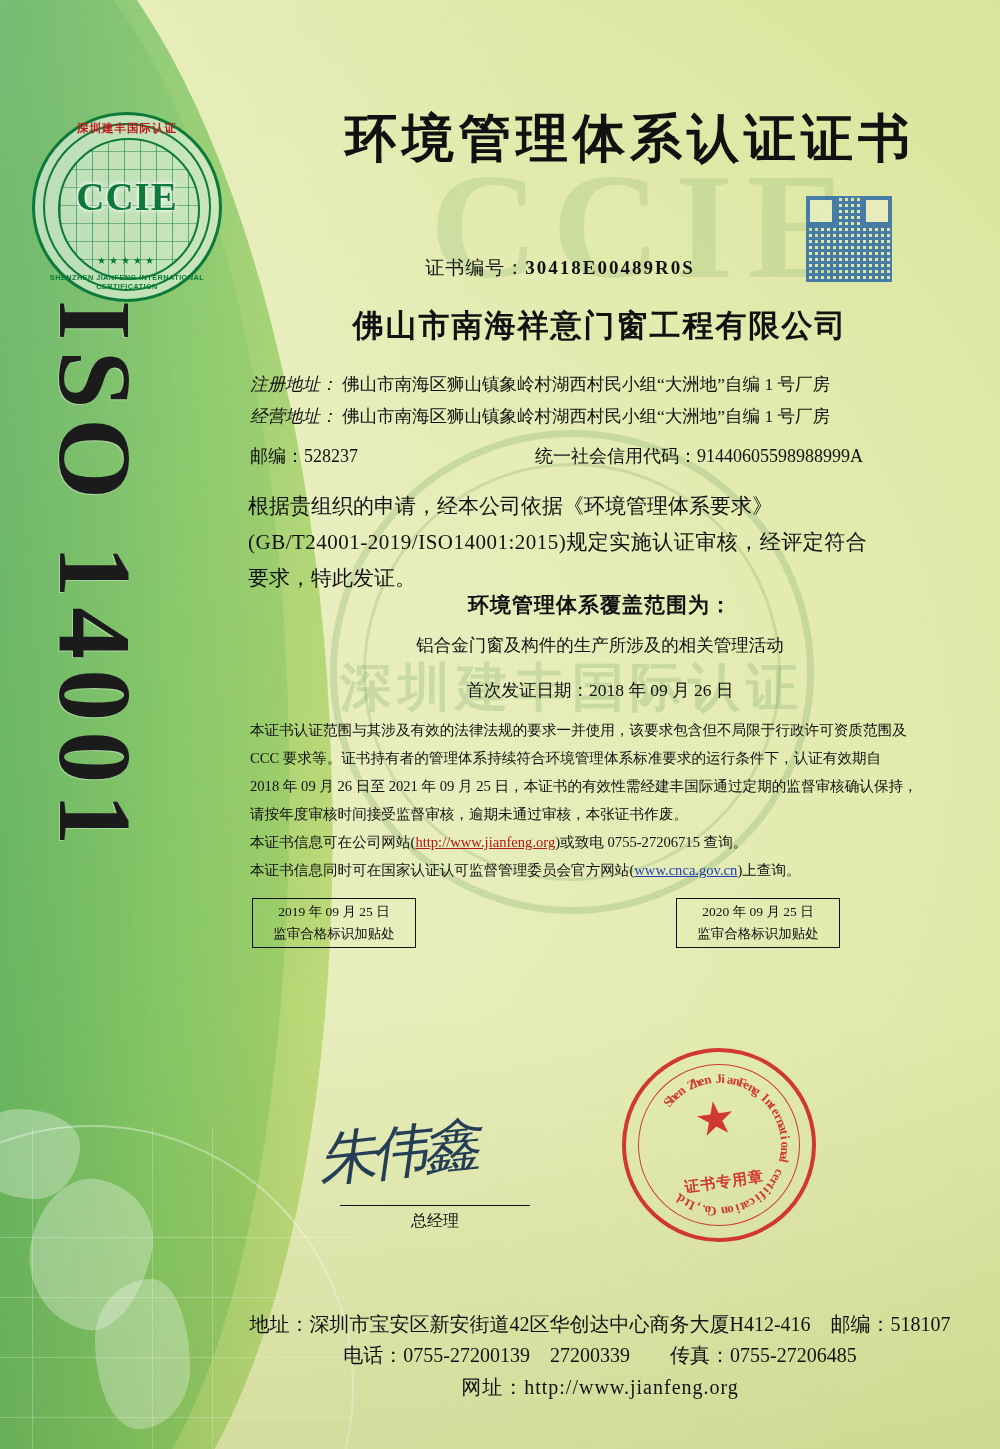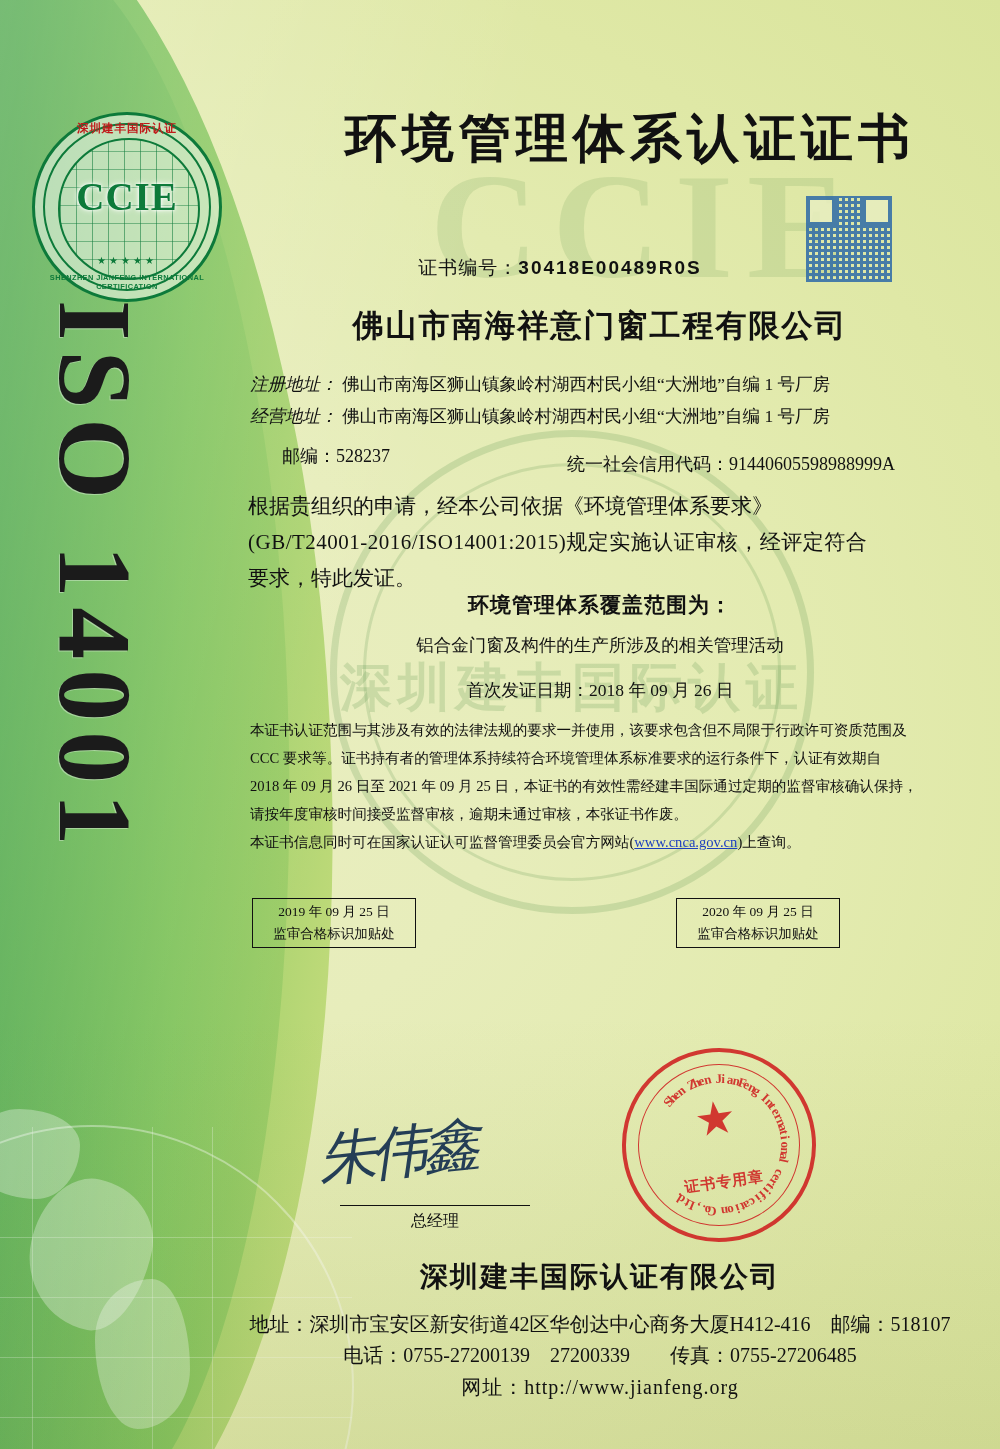--- a/index.html
+++ b/index.html
@@ -166,35 +166,35 @@
   .content{position:absolute;left:0;top:0;width:1000px;height:1449px;z-index:5;}
   .title{
     position:absolute;left:300px;top:104px;width:660px;
     text-align:center;font-size:52px;font-weight:bold;color:#111;
     letter-spacing:5px;font-family:"Liberation Serif",serif;
   }
   .cert-no{
     position:absolute;left:300px;top:255px;width:520px;text-align:center;
     font-size:19px;color:#111;letter-spacing:1px;
   }
-  .cert-no b{font-family:Liberation Sans, sans-serif;letter-spacing:2px;}
+  .cert-no b{font-family:Liberation Serif, serif;letter-spacing:2px;}
   .company{
     position:absolute;left:250px;top:305px;width:700px;text-align:center;
     font-size:31px;font-weight:bold;color:#111;letter-spacing:2px;
   }
   .addr-row{
     position:absolute;left:250px;font-size:17.5px;color:#111;white-space:nowrap;
   }
   .addr1{top:372px;}
   .addr2{top:404px;}
   .addr-label{display:inline-block;width:92px;font-style:italic;}
   .post-row{
-    position:absolute;left:250px;top:444px;width:700px;font-size:18px;color:#111;margin-left:32px;
-  }
-  .post-row .uscc{position:absolute;left:285px;top:8px;white-space:nowrap;}
+    position:absolute;left:250px;top:444px;width:700px;font-size:18px;color:#111;
+  }
+  .post-row .uscc{position:absolute;left:285px;top:0;white-space:nowrap;}
   .para{
     position:absolute;left:248px;top:488px;width:700px;
     font-size:21px;line-height:36px;color:#111;
   }
   .para .mono{font-family:"Liberation Serif",serif;letter-spacing:.5px;}
   .scope-title{
     position:absolute;left:250px;top:591px;width:700px;text-align:center;
     font-size:21px;font-weight:bold;color:#111;letter-spacing:1px;
   }
   .scope-body{
@@ -317,33 +317,36 @@
 
     <div class="post-row">
       <span>邮编：</span><span>528237</span>
       <span class="uscc">
         <span>统一社会信用代码：</span><span>91440605598988999A</span>
       </span>
     </div>
 
     <div class="para">
       <div>根据贵组织的申请，经本公司依据《环境管理体系要求》</div>
-      <div class="mono">(GB/T24001-2016/ISO14001:2015)规定实施认证审核，经评定符合</div>
+      <div class="mono">(GB/T24001-2019/ISO14001:2015)规定实施认证审核，经评定符合</div>
       <div>要求，特此发证。</div>
     </div>
 
     <div class="scope-title">环境管理体系覆盖范围为：</div>
     <div class="scope-body">铝合金门窗及构件的生产所涉及的相关管理活动</div>
     <div class="first-date">首次发证日期：2018 年 09 月 26 日</div>
 
     <div class="fine">
       <div>本证书认证范围与其涉及有效的法律法规的要求一并使用，该要求包含但不局限于行政许可资质范围及</div>
       <div>CCC 要求等。证书持有者的管理体系持续符合环境管理体系标准要求的运行条件下，认证有效期自</div>
       <div>2018 年 09 月 26 日至 2021 年 09 月 25 日，本证书的有效性需经建丰国际通过定期的监督审核确认保持，</div>
       <div>请按年度审核时间接受监督审核，逾期未通过审核，本张证书作废。</div>
+      <div>
+        <span>本证书信息可在公司网站(</span><span class="red">http://www.jianfeng.org</span><span>)或致电 0755-27206715 查询。</span>
+      </div>
       <div>
         <span>本证书信息同时可在国家认证认可监督管理委员会官方网站(</span><a href="#">www.cnca.gov.cn</a><span>)上查询。</span>
       </div>
     </div>
 
     <div class="stamp-box stamp-left">
       <div>2019 年 09 月 25 日</div>
       <div>监审合格标识加贴处</div>
     </div>
     <div class="stamp-box stamp-right">
@@ -411,18 +414,17 @@
           <span style="transform: rotate(200deg) translate(0px, -74px);">.</span>
           <span style="transform: rotate(205deg) translate(0px, -74px);">,</span>
           <span style="transform: rotate(210deg) translate(0px, -74px);">L</span>
           <span style="transform: rotate(215deg) translate(0px, -74px);">t</span>
           <span style="transform: rotate(220deg) translate(0px, -74px);">d</span>
           <span style="transform: rotate(225deg) translate(0px, -74px);">.</span>
         </div>
       <div class="sealtext">证书专用章</div>
     </div>
 
-    <div class="footer-company">深圳建丰国际认证有限公司</div>
     <div class="footer-line f1">地址：深圳市宝安区新安街道42区华创达中心商务大厦H412-416　邮编：518107</div>
     <div class="footer-line f2">电话：0755-27200139　27200339　　传真：0755-27206485</div>
     <div class="footer-line f3">网址：http://www.jianfeng.org</div>
   </div>
 </div>
 
 </body></html>

